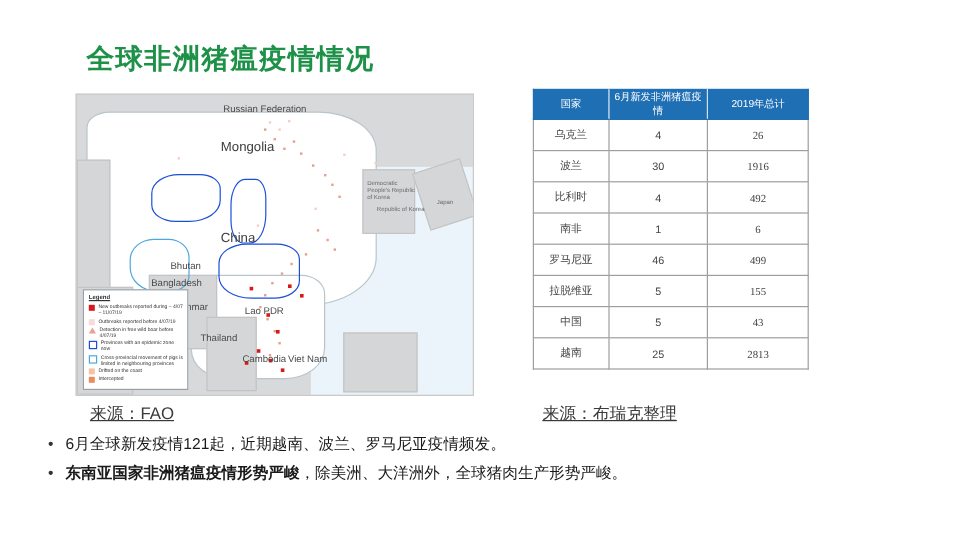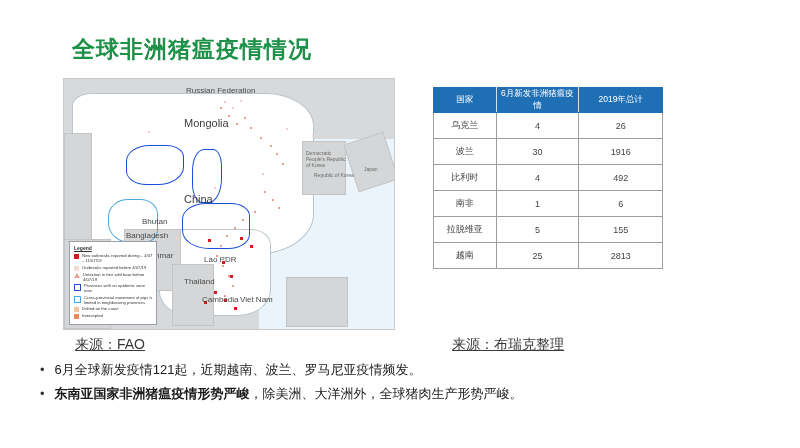--- a/index.html
+++ b/index.html
@@ -56,38 +56,38 @@
   .sw-orange{background:#e98c5a;}
 
   .src{
     position:absolute;font-size:14px;color:#3a3a3a;text-decoration:underline;
   }
   .src-left{left:75px;top:336px;}
   .src-right{left:452px;top:336px;}
 
   
   table.data{
-    position:absolute;left:433px;top:74px;
+    position:absolute;left:444px;top:74px;
     border-collapse:collapse;width:230px;
-    font-size:9px;color:#3b3b3b;background:#fff;margin-top:13px;
+    font-size:9px;color:#3b3b3b;background:#fff;
   }
   table.data th{
     background:#1F6FB5;color:#ffffff;font-weight:normal;
     font-size:8.5px;height:24px;border:1px solid #1F6FB5;
     border-right:1px solid #cfe0ef;
     text-align:center;padding:0 2px;
   }
   table.data th:last-child{border-right:1px solid #1F6FB5;}
   table.data td{
     height:25px;text-align:center;border:1px solid #9e9e9e;
     font-size:9px;color:#444;padding:0 2px;
   }
   table.data td.country{width:62px;}
   table.data td.mid{width:84px;}
-  table.data td.tot{width:84px;}
+  table.data td.tot{width:84px;font-family:Liberation Serif, serif;}
 
   
   .bullets{position:absolute;left:40px;top:362px;width:720px;}
   .bullet{display:flex;align-items:flex-start;margin-bottom:8px;}
   .bdot{color:#333;font-size:13px;line-height:16px;margin-right:10px;}
   .btxt{font-size:13px;color:#1a1a1a;line-height:16px;}
   .btxt b{font-weight:bold;}
 </style>
 </head>
 <body>
@@ -162,21 +162,21 @@
       <div class="dot red" style="left:170px;top:228px;"></div>
       <div class="dot red" style="left:140px;top:222px;"></div>
 
       <div class="lbl" style="left:122px;top:7px;">Russian Federation</div>
       <div class="lbl big" style="left:120px;top:38px;">Mongolia</div>
       <div class="lbl big" style="left:120px;top:114px;">China</div>
       <div class="lbl" style="left:78px;top:138px;">Bhutan</div>
       <div class="lbl" style="left:62px;top:152px;">Bangladesh</div>
       <div class="lbl" style="left:76px;top:172px;">Myanmar</div>
       <div class="lbl" style="left:140px;top:176px;">Lao PDR</div>
-      <div class="lbl" style="left:120px;top:198px;text-align:right;">Thailand</div>
+      <div class="lbl" style="left:103px;top:198px;text-align:right;">Thailand</div>
       <div class="lbl" style="left:138px;top:216px;">Cambodia</div>
       <div class="lbl" style="left:176px;top:216px;">Viet Nam</div>
       <div class="lbl tiny" style="left:242px;top:72px;width:40px;white-space:normal;">Democratic People's Republic of Korea</div>
       <div class="lbl tiny" style="left:250px;top:94px;">Republic of Korea</div>
       <div class="lbl tiny" style="left:300px;top:88px;">Japan</div>
 
       <div class="legend">
         <div class="legend-title">Legend</div>
 
         <div class="leg-row">
@@ -237,23 +237,33 @@
         <td class="country">比利时</td>
         <td class="mid">4</td>
         <td class="tot">492</td>
       </tr>
       <tr>
         <td class="country">南非</td>
         <td class="mid">1</td>
         <td class="tot">6</td>
       </tr>
       <tr>
+        <td class="country">罗马尼亚</td>
+        <td class="mid">46</td>
+        <td class="tot">499</td>
+      </tr>
+      <tr>
         <td class="country">拉脱维亚</td>
         <td class="mid">5</td>
         <td class="tot">155</td>
+      </tr>
+      <tr>
+        <td class="country">中国</td>
+        <td class="mid">5</td>
+        <td class="tot">43</td>
       </tr>
       <tr>
         <td class="country">越南</td>
         <td class="mid">25</td>
         <td class="tot">2813</td>
       </tr>
     </tbody>
   </table>
 
   <div class="src src-right">来源：布瑞克整理</div>

